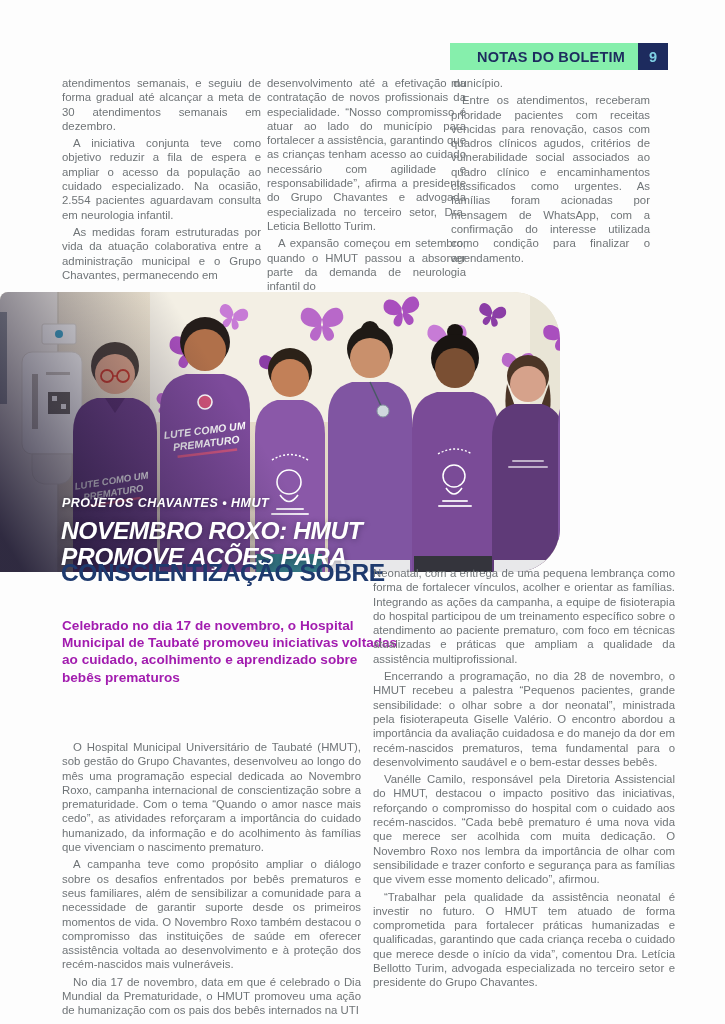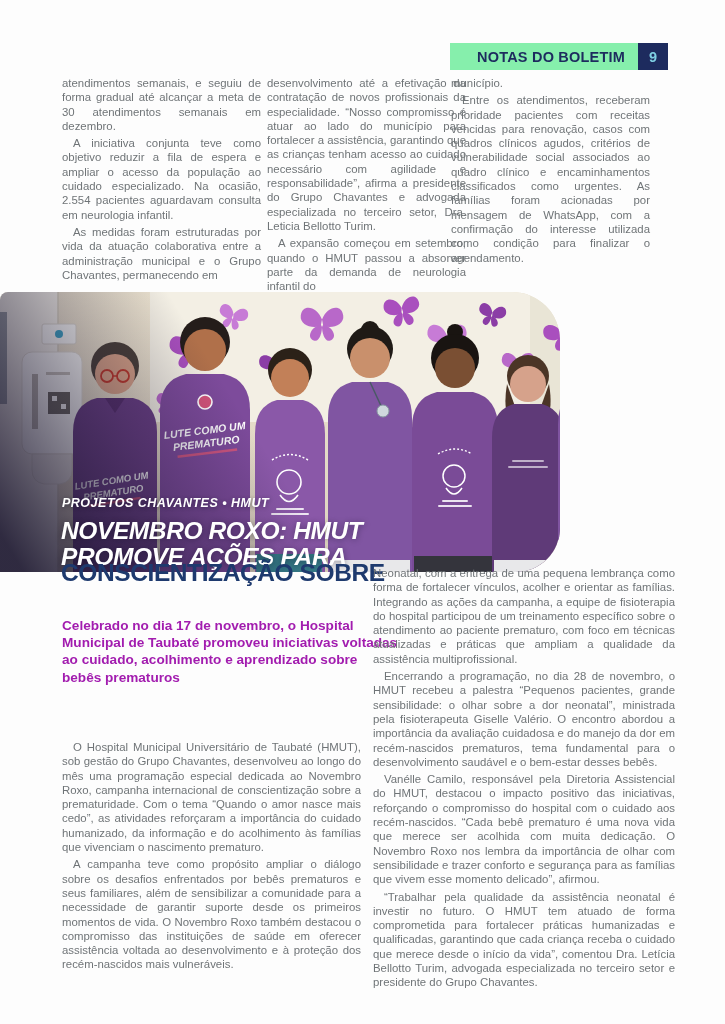--- a/index.html
+++ b/index.html
@@ -238,20 +238,21 @@
   </div>
 
   <div class="big-title-navy">
     <div>CONSCIENTIZAÇÃO SOBRE</div>
   </div>
   <div class="subtitle">Celebrado no dia 17 de novembro, o Hospital Municipal de Taubaté promoveu iniciativas voltadas ao cuidado, acolhimento e aprendizado sobre bebês prematuros</div>
 
   <div class="artcol col left">
     <p class="ind">O Hospital Municipal Universitário de Taubaté (HMUT), sob gestão do Grupo Chavantes, desenvolveu ao longo do mês uma programação especial dedicada ao Novembro Roxo, campanha internacional de conscientização sobre a prematuridade. Com o tema “Quando o amor nasce mais cedo”, as atividades reforçaram a importância do cuidado humanizado, da informação e do acolhimento às famílias que vivenciam o nascimento prematuro.</p>
     <p class="ind">A campanha teve como propósito ampliar o diálogo sobre os desafios enfrentados por bebês prematuros e seus familiares, além de sensibilizar a comunidade para a necessidade de garantir suporte desde os primeiros momentos de vida. O Novembro Roxo também destacou o compromisso das instituições de saúde em oferecer assistência voltada ao desenvolvimento e à proteção dos recém-nascidos mais vulneráveis.</p>
+    <p class="ind">No dia 17 de novembro, data em que é celebrado o Dia Mundial da Prematuridade, o HMUT promoveu uma ação de humanização com os pais dos bebês internados na UTI</p>
   </div>
   <div class="artcol col right">
     <p>Neonatal, com a entrega de uma pequena lembrança como forma de fortalecer vínculos, acolher e orientar as famílias. Integrando as ações da campanha, a equipe de fisioterapia do hospital participou de um treinamento específico sobre o atendimento ao paciente prematuro, com foco em técnicas atualizadas e práticas que ampliam a qualidade da assistência multiprofissional.</p>
     <p class="ind">Encerrando a programação, no dia 28 de novembro, o HMUT recebeu a palestra “Pequenos pacientes, grande sensibilidade: o olhar sobre a dor neonatal”, ministrada pela fisioterapeuta Giselle Valério. O encontro abordou a importância da avaliação cuidadosa e do manejo da dor em recém-nascidos prematuros, tema fundamental para o desenvolvimento saudável e o bem-estar desses bebês.</p>
     <p class="ind">Vanélle Camilo, responsável pela Diretoria Assistencial do HMUT, destacou o impacto positivo das iniciativas, reforçando o compromisso do hospital com o cuidado aos recém-nascidos. “Cada bebê prematuro é uma nova vida que merece ser acolhida com muita dedicação. O Novembro Roxo nos lembra da importância de olhar com sensibilidade e trazer conforto e segurança para as famílias que vivem esse momento delicado”, afirmou.</p>
     <p class="ind">“Trabalhar pela qualidade da assistência neonatal é investir no futuro. O HMUT tem atuado de forma comprometida para fortalecer práticas humanizadas e qualificadas, garantindo que cada criança receba o cuidado que merece desde o início da vida”, comentou Dra. Letícia Bellotto Turim, advogada especializada no terceiro setor e presidente do Grupo Chavantes.</p>
   </div>
 
 </div>
 

